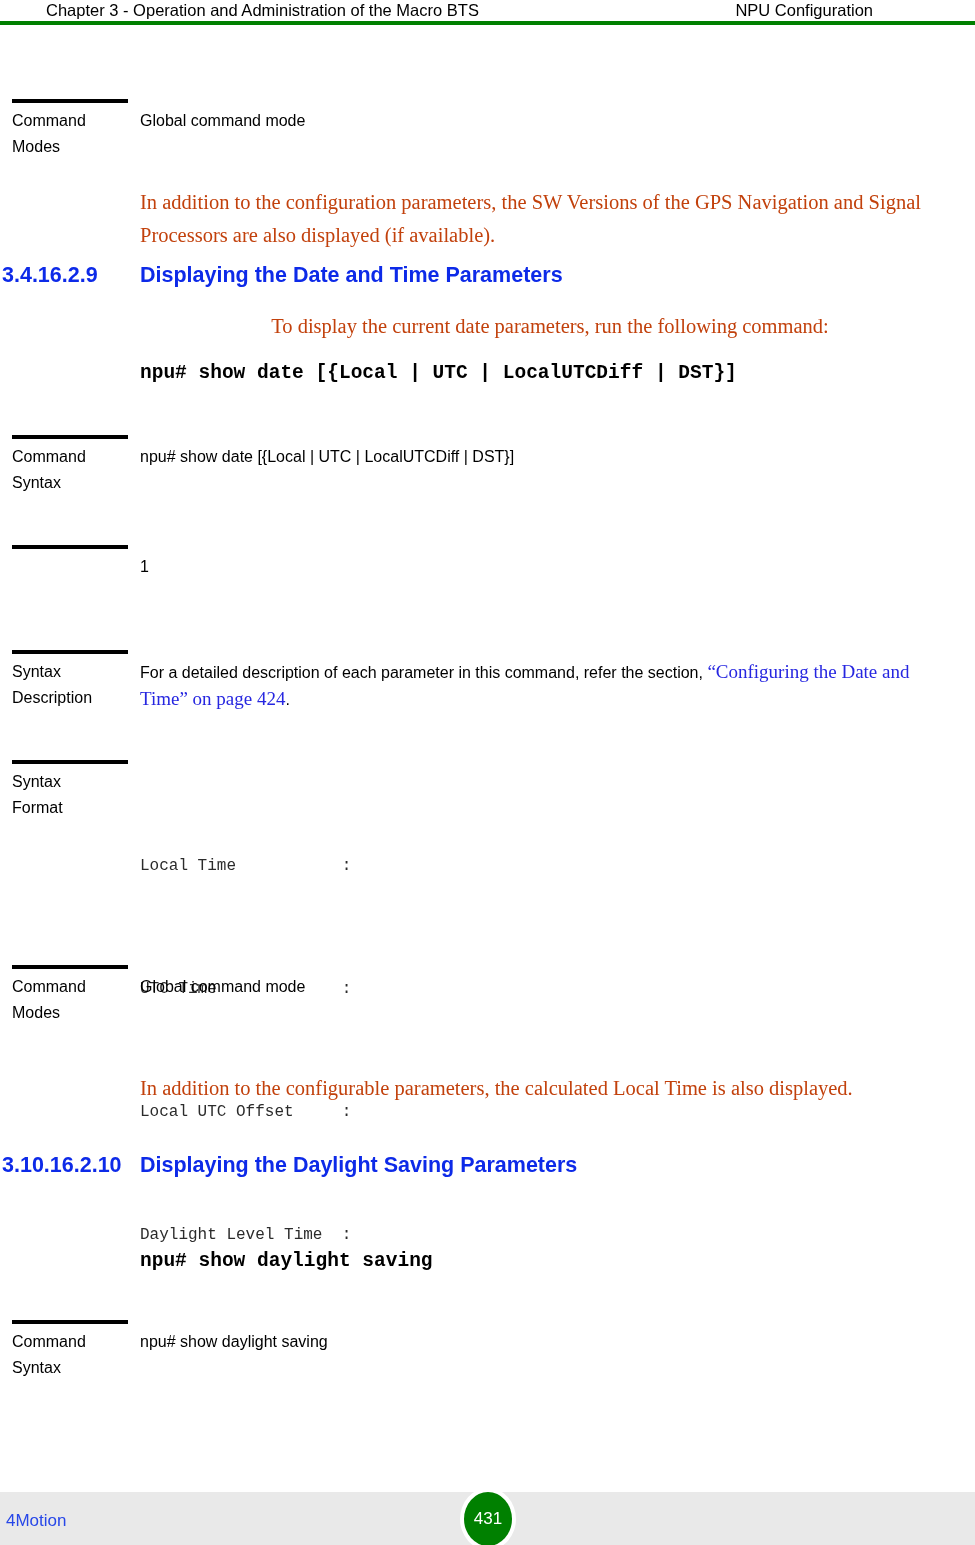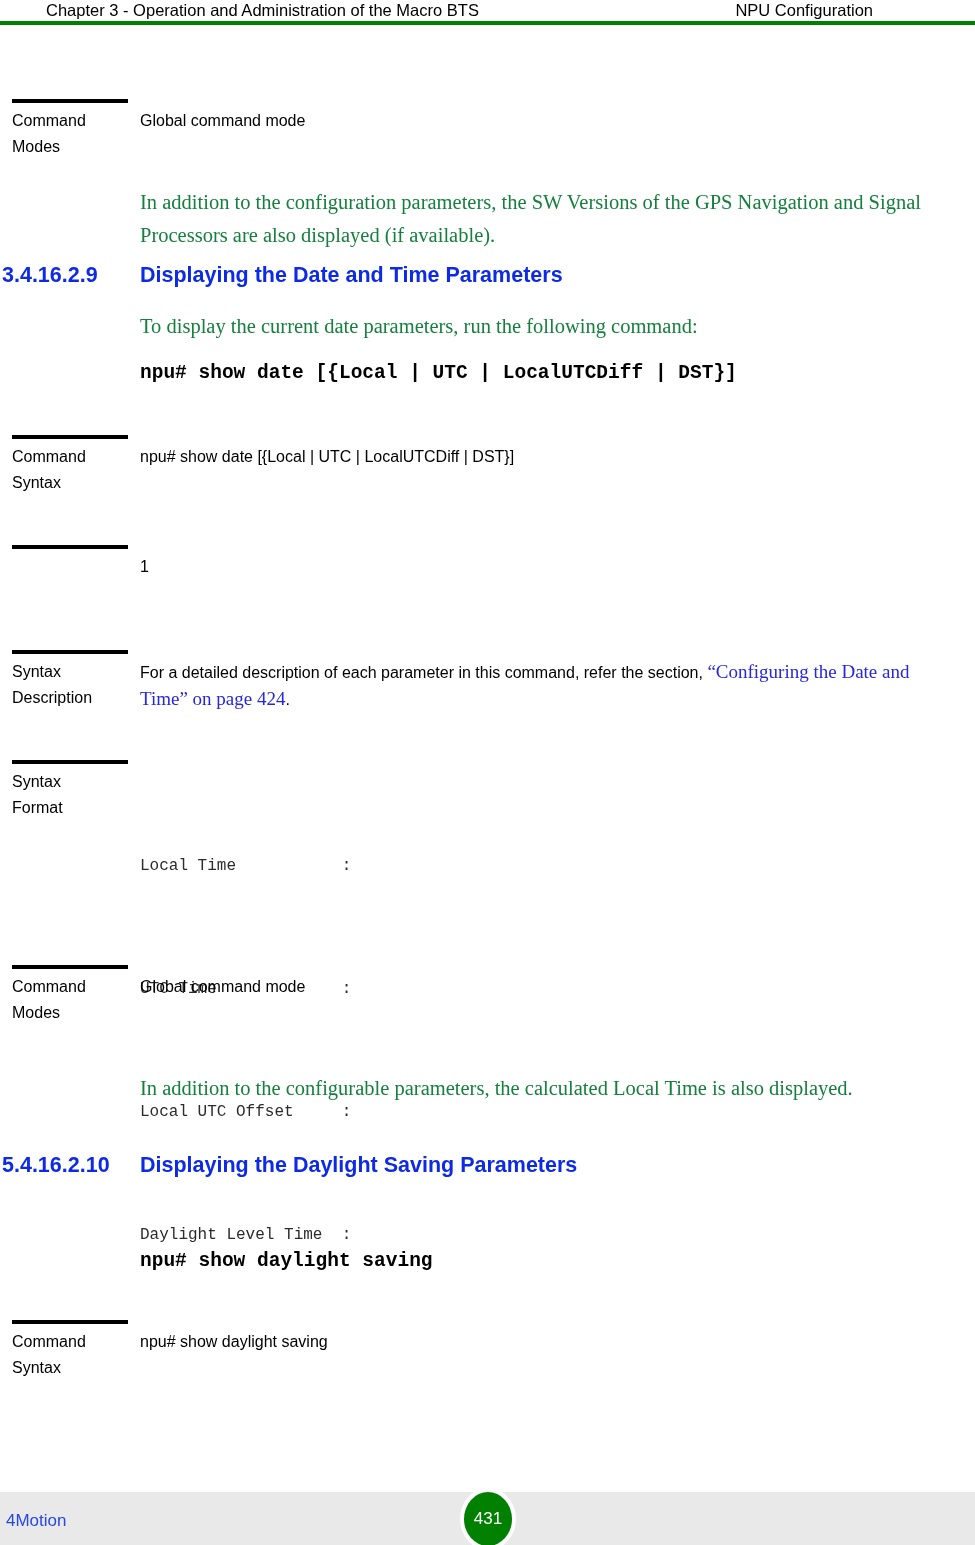--- a/index.html
+++ b/index.html
@@ -89,21 +89,21 @@
   }
 
   
   .body-para {
     position: absolute;
     left: 140px;
     width: 820px;
     font-family: "Liberation Serif", serif;
     font-size: 20.5px;
     line-height: 33px;
-    color: #15803d;
+    color: #c2410c;
   }
 
   
   .heading {
     position: absolute;
     left: 0px;
     width: 975px;
     color: #0d2ae8;
     font-family: "Liberation Sans", sans-serif;
     font-weight: bold;
@@ -214,21 +214,21 @@
     <div class="info-value">Global command mode</div>
   </div>
 
   <div class="body-para" style="top:186px;">In addition to the configuration parameters, the SW Versions of the GPS Navigation and Signal Processors are also displayed (if available).</div>
 
   <div class="heading" style="top:262px;">
     <span class="num">3.4.16.2.9</span>
     <span class="title">Displaying the Date and Time Parameters</span>
   </div>
 
-  <div class="body-para" style="top:310px;">To display the current date parameters, run the following command:</div>
+  <div class="body-para" style="top:310px;text-align:center;">To display the current date parameters, run the following command:</div>
   <div class="cmd-line" style="top:360px;">npu# show date [{Local | UTC | LocalUTCDiff | DST}]</div>
 
   <div class="info-row" style="top:435px; height:100px;">
     <div class="info-rule"></div>
     <div class="info-label">
       <div>Command</div>
       <div>Syntax</div>
     </div>
     <div class="info-value">npu# show date [{Local | UTC | LocalUTCDiff | DST}]</div>
   </div>
@@ -266,21 +266,21 @@
     <div class="info-label">
       <div>Command</div>
       <div>Modes</div>
     </div>
     <div class="info-value">Global command mode</div>
   </div>
 
   <div class="body-para" style="top:1072px;">In addition to the configurable parameters, the calculated Local Time is also displayed.</div>
 
   <div class="heading" style="top:1152px;">
-    <span class="num">5.4.16.2.10</span>
+    <span class="num">3.10.16.2.10</span>
     <span class="title">Displaying the Daylight Saving Parameters</span>
   </div>
 
   <div class="cmd-line" style="top:1248px;">npu# show daylight saving</div>
 
   <div class="info-row" style="top:1320px; height:90px;">
     <div class="info-rule"></div>
     <div class="info-label">
       <div>Command</div>
       <div>Syntax</div>

